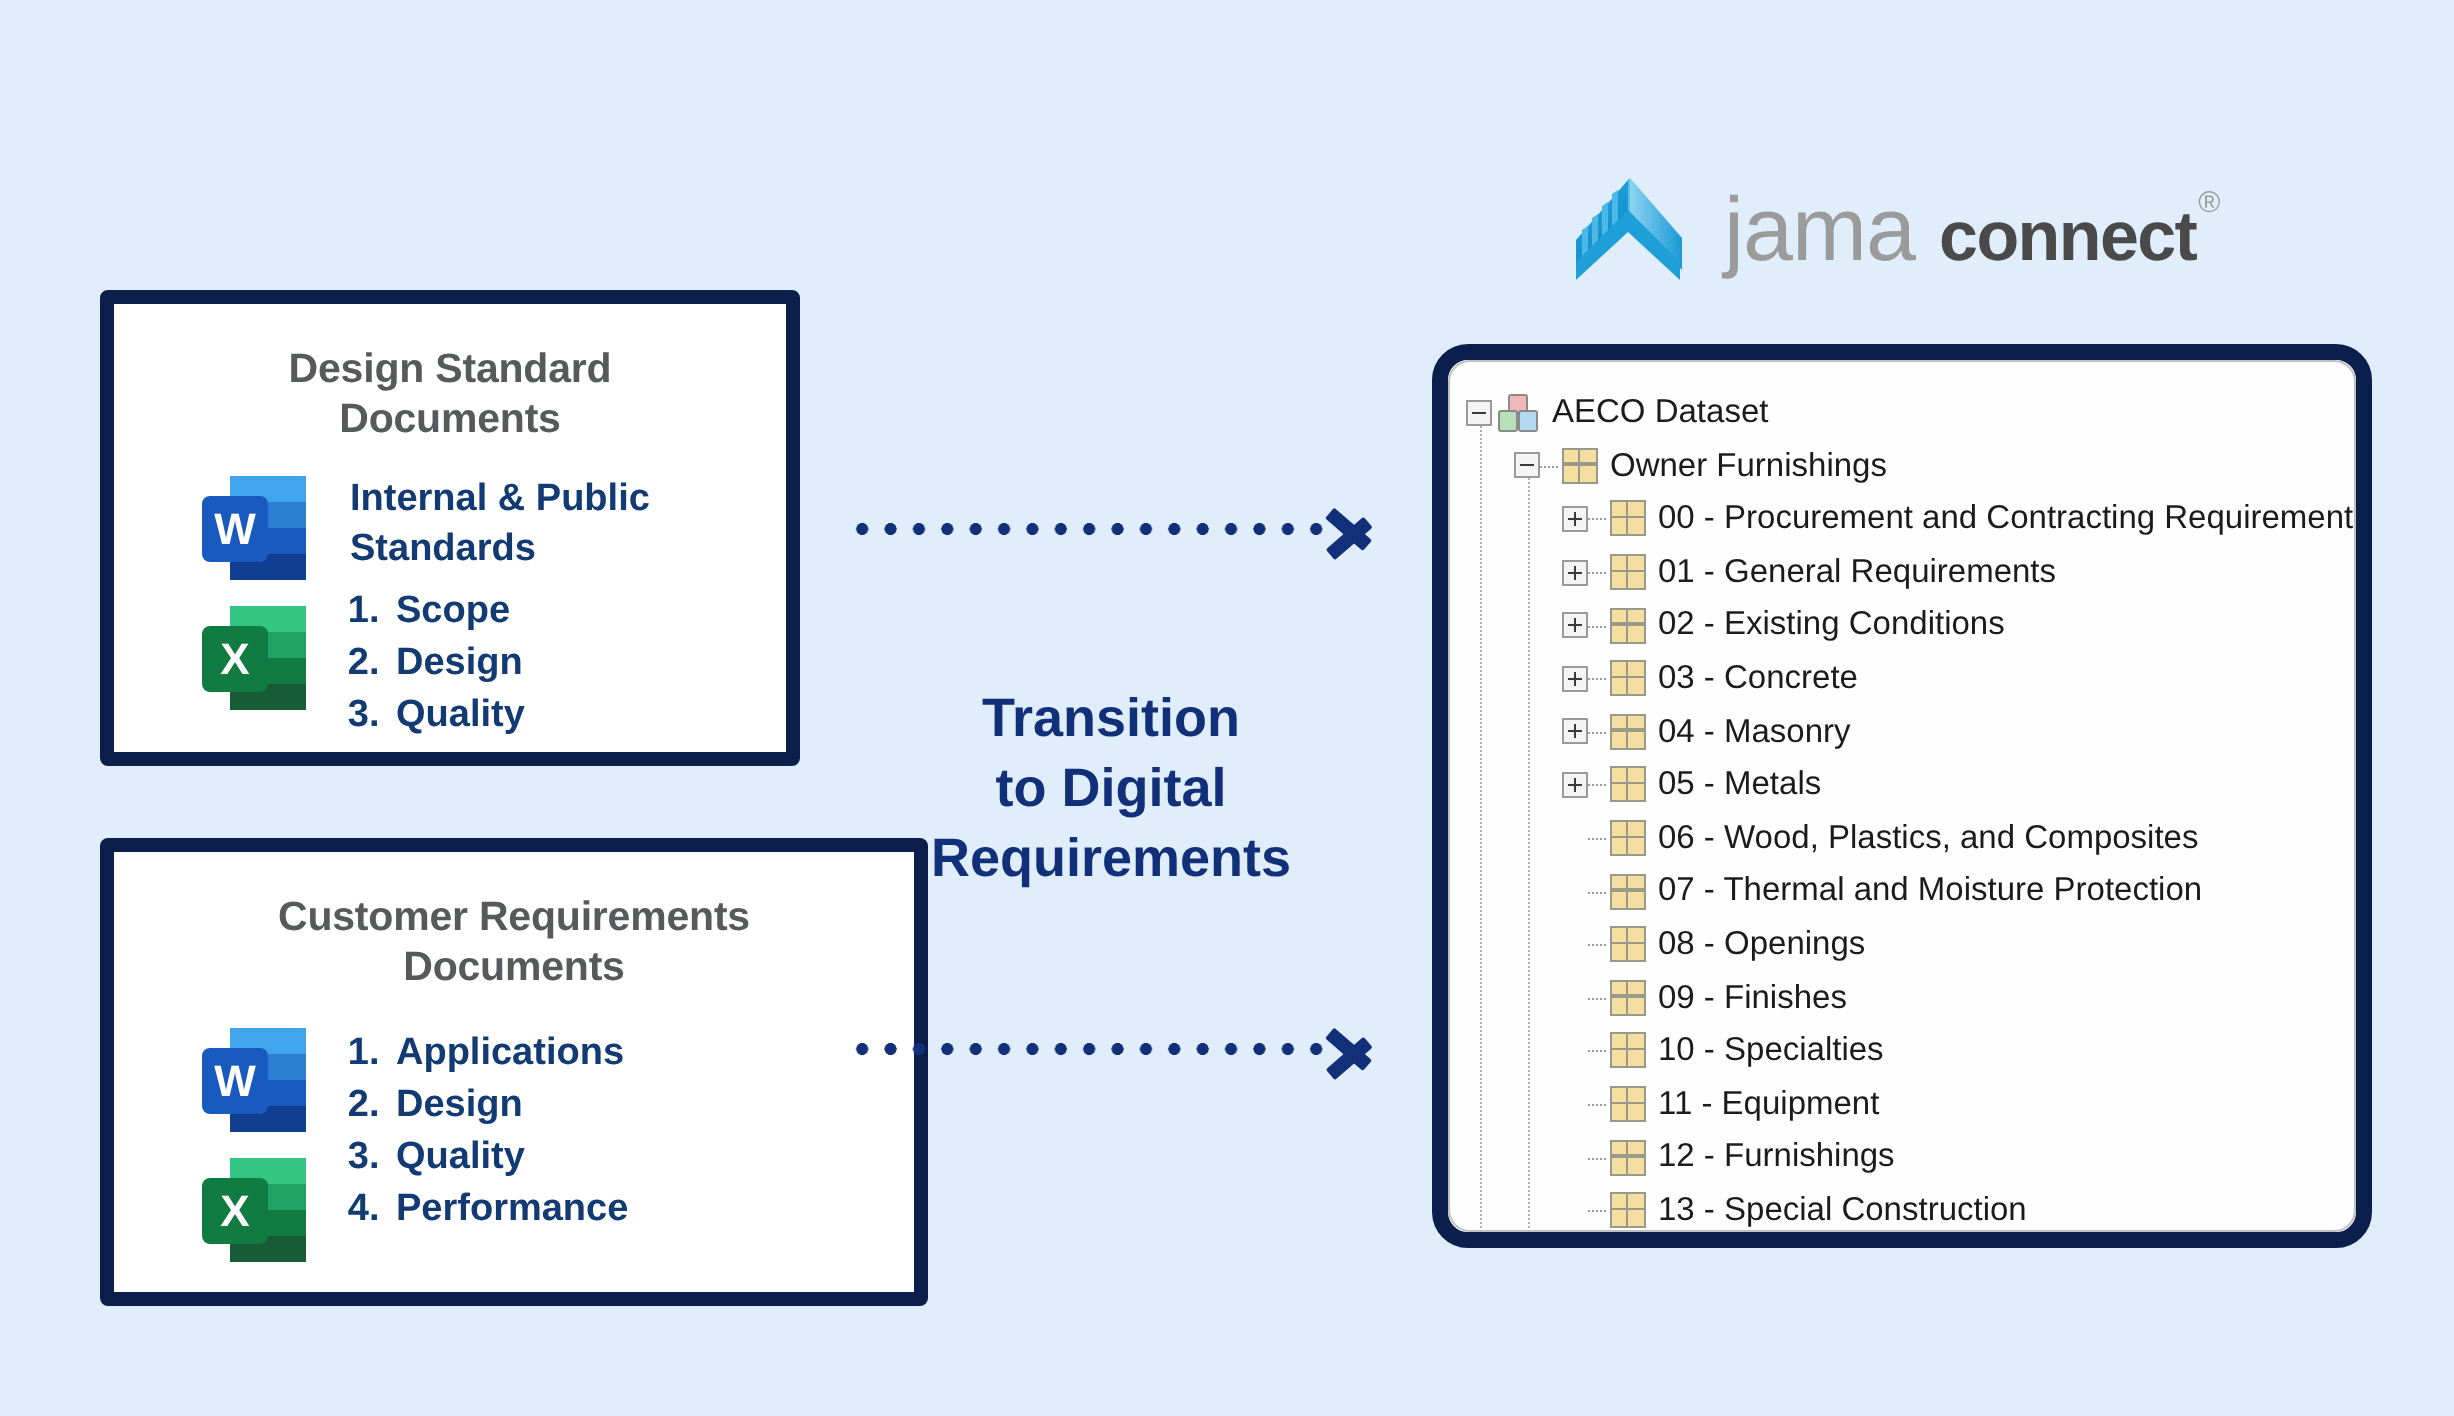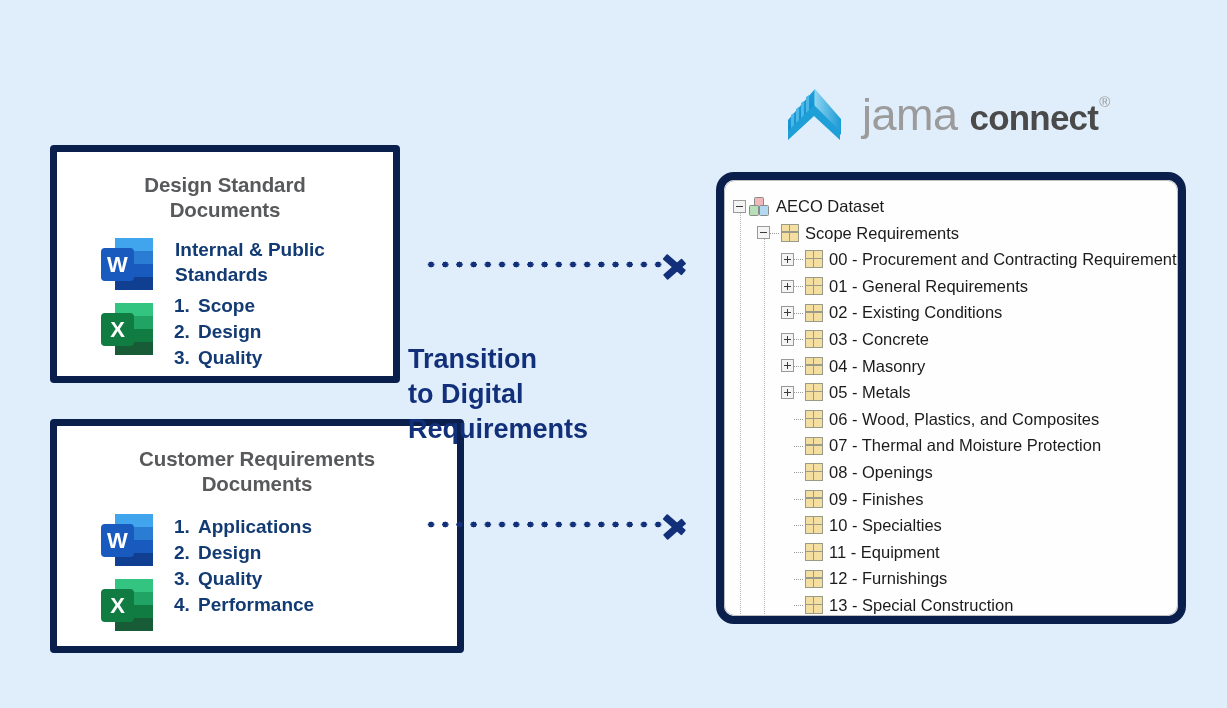--- a/index.html
+++ b/index.html
@@ -146,20 +146,21 @@
     border-radius: 1px;
   }
   .arrow .head::before { top: 6px;  transform: rotate(41deg);  transform-origin: left center; }
   .arrow .head::after  { top: 27px; transform: rotate(-41deg); transform-origin: left center; }
 
   #transition-text {
     position: absolute;
     left: 408px;
     top: 342px;
     width: 295px;
+    text-align: center;
     color: #12307a;
     font-size: 27px;
     font-weight: bold;
     line-height: 35px;
   }
 
   
   #logo {
     position: absolute;
     left: 784px;
@@ -462,21 +463,21 @@
             <i class="bl"></i>
             <i class="br"></i>
         </div>
         <span class="label">AECO Dataset</span>
       </div>
 
       <div class="trow lvl1">
         <div class="exp"></div>
         <div class="stub"></div>
         <div class="gicon"></div>
-        <span class="label">Scope Requirements</span>
+        <span class="label">Owner Furnishings</span>
       </div>
 
       <div class="trow lvl2">
         <div class="exp plus"></div>
         <div class="stub"></div>
         <div class="gicon"></div>
         <span class="label">00 - Procurement and Contracting Requirements</span>
       </div>
       <div class="trow lvl2">
         <div class="exp plus"></div>

